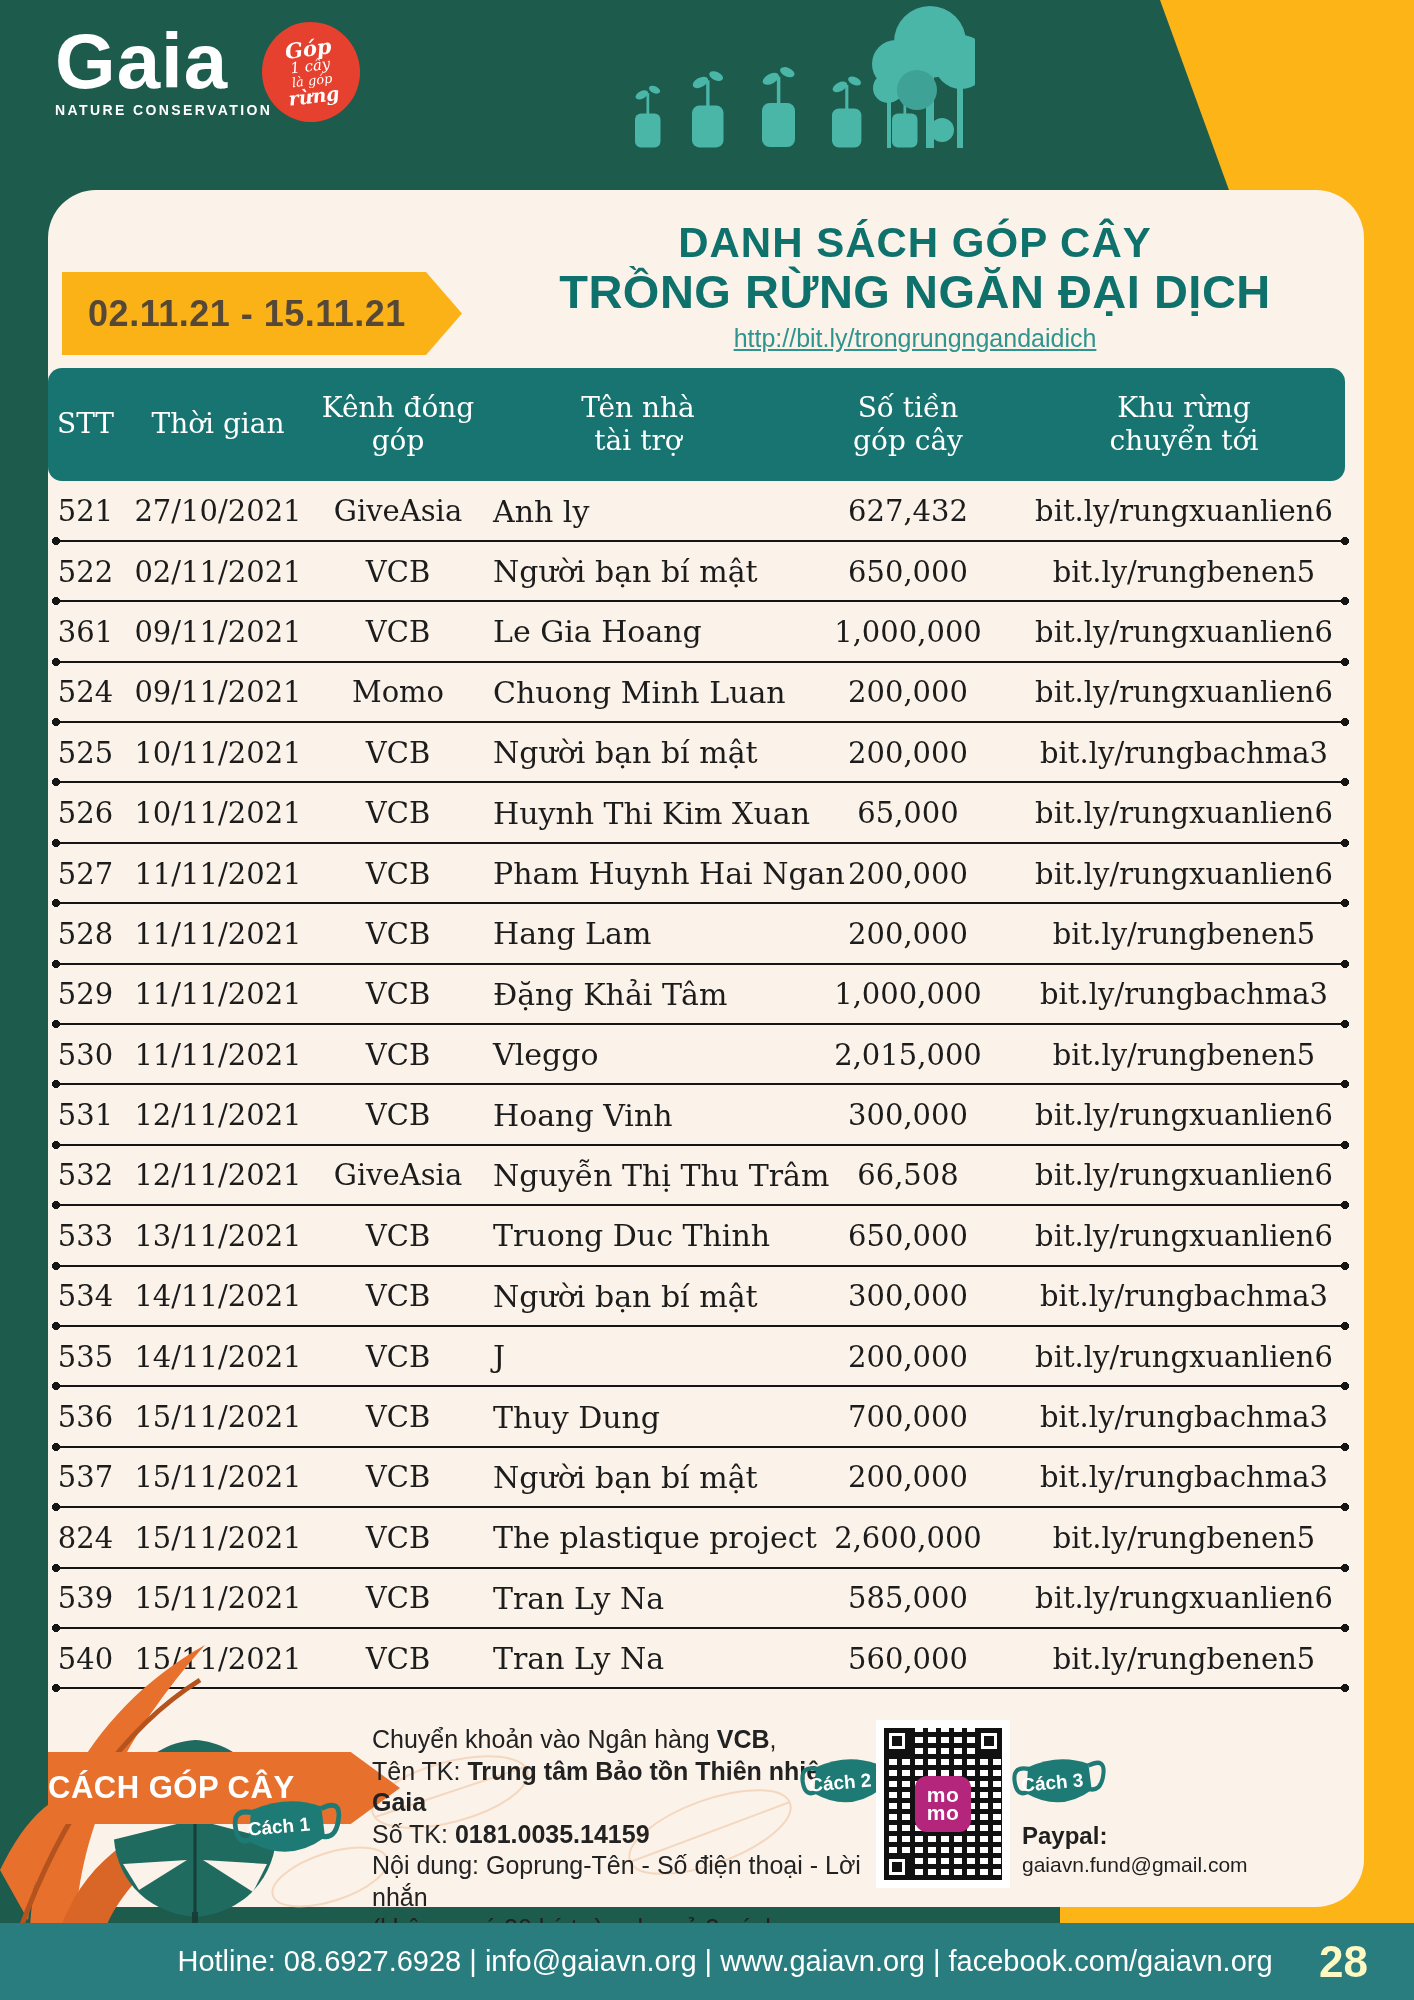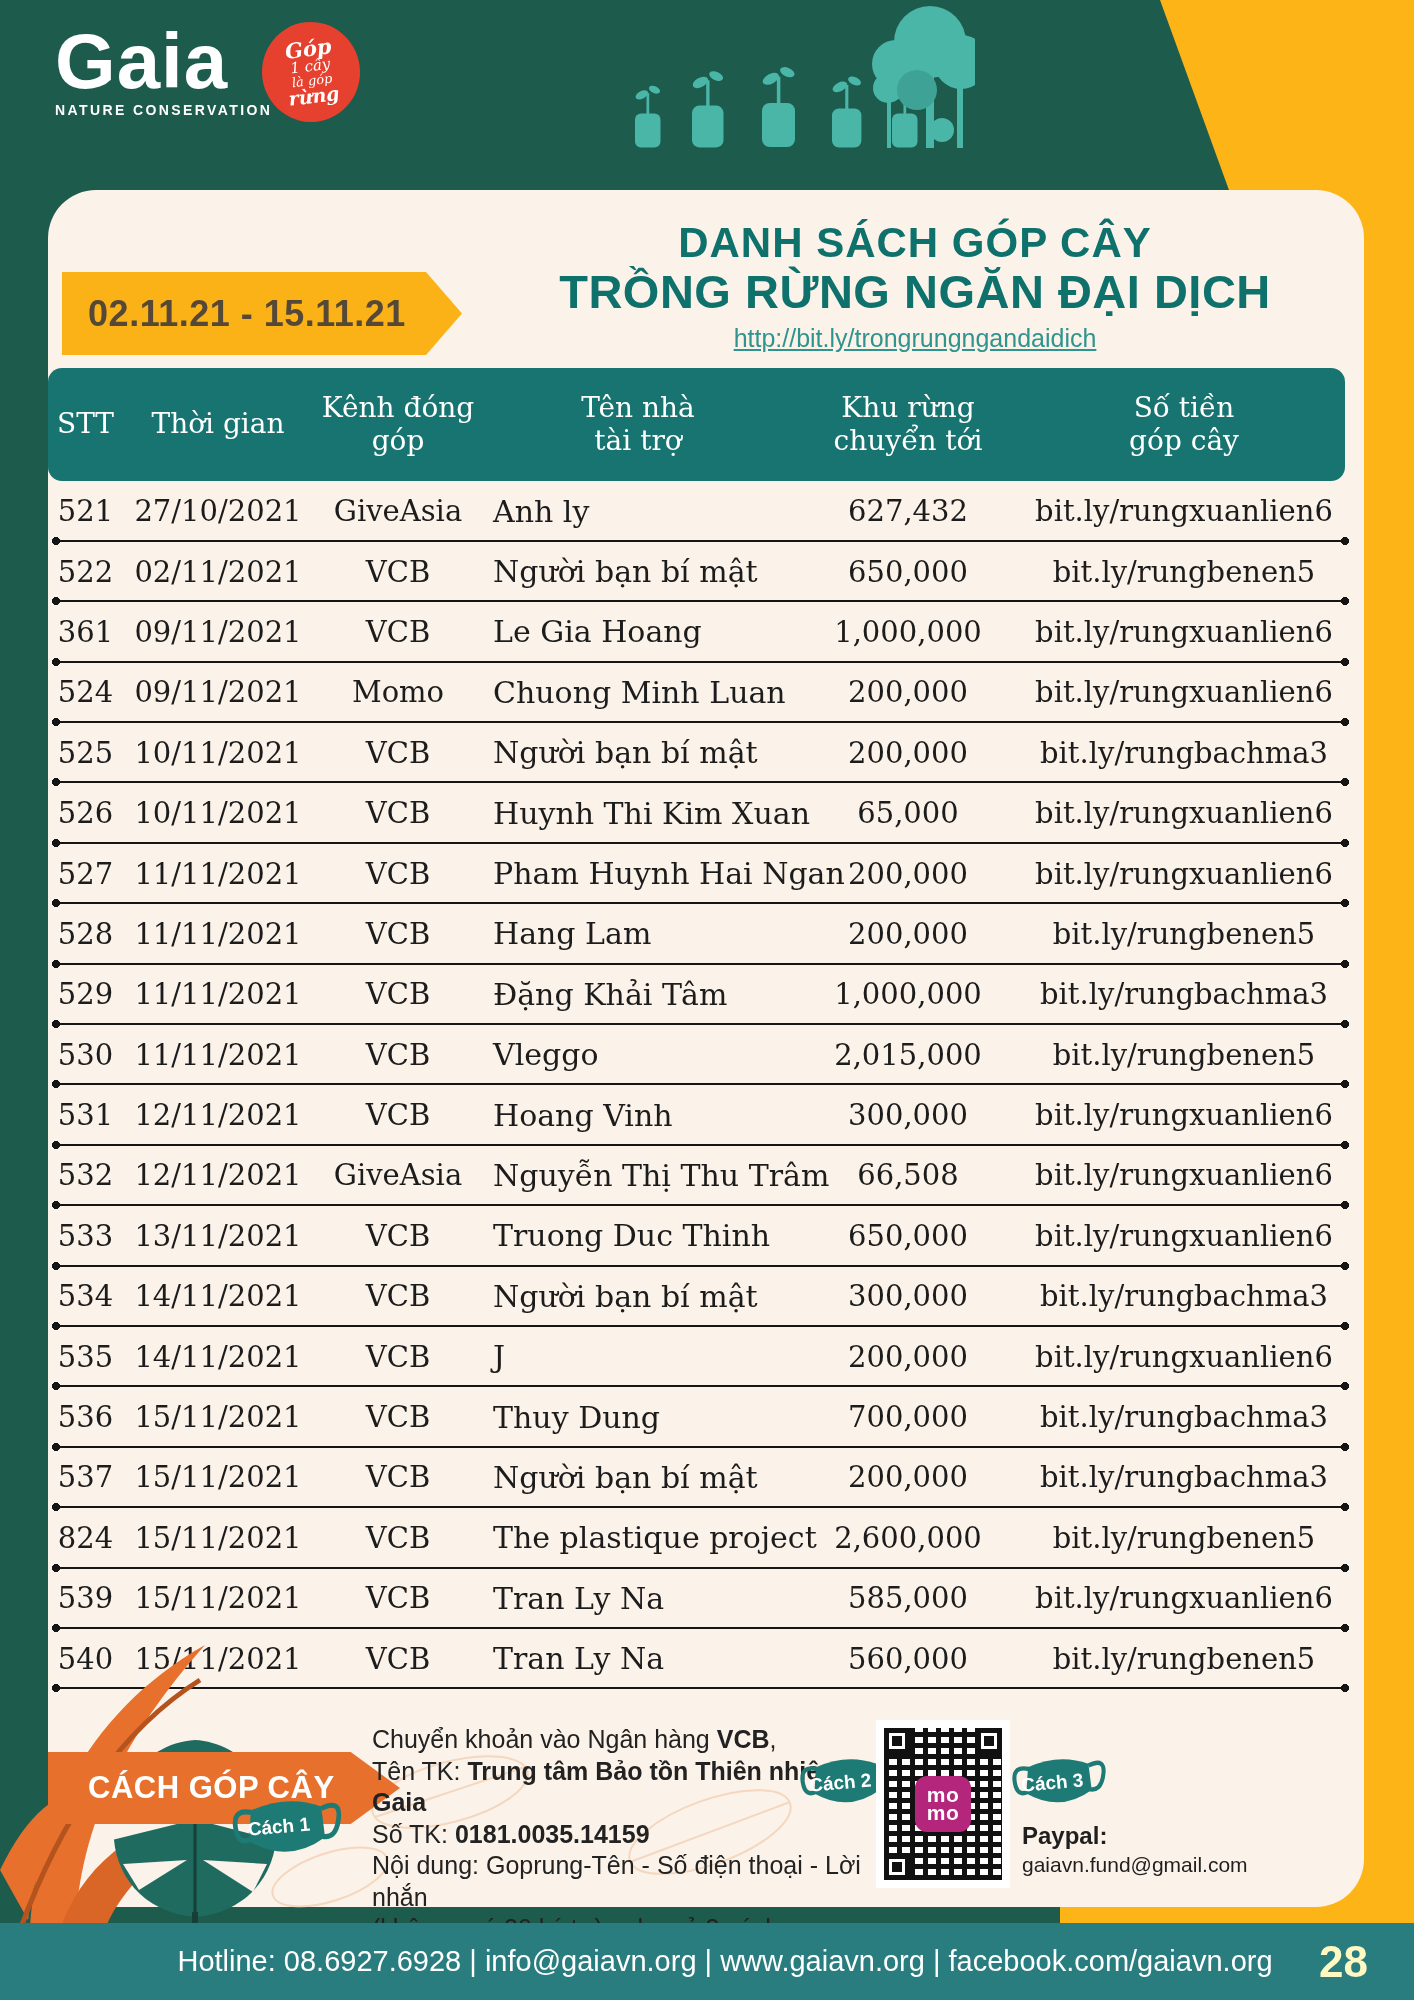--- a/index.html
+++ b/index.html
@@ -51,21 +51,21 @@
       linear-gradient(#151515,#151515) center/calc(100% - 8px) 2px no-repeat;}
   .td{text-align:center;}
   .td.name{text-align:left;padding-left:10px;font-size:30px;white-space:nowrap;}
   .td.forest{font-size:29px;}
   
   .leaf-outlines{position:absolute;left:150px;top:1742px;width:760px;height:170px;z-index:4;opacity:.6;}
   .fronds{position:absolute;left:0;top:1570px;width:260px;height:360px;z-index:6;}
   .monstera{position:absolute;left:95px;top:1722px;width:200px;height:205px;z-index:6;}
   .method-banner{position:absolute;left:48px;top:1752px;width:352px;height:72px;background:#e7702c;
     clip-path:polygon(0 0,86% 0,100% 50%,86% 100%,0 100%);z-index:7;display:flex;align-items:center;}
-  .method-banner span{color:#fff;font-size:31px;font-weight:bold;letter-spacing:.5px;padding-left:40px;}
+  .method-banner span{color:#fff;font-size:31px;font-weight:bold;letter-spacing:.5px;}
   .bank-block{position:absolute;left:372px;top:1724px;width:500px;z-index:7;color:#222;
     font-size:25px;line-height:1.26;}
   .bank-block b{font-weight:bold;}
   .mask{position:absolute;z-index:7;}
   .mask .mask-label{position:absolute;left:8%;top:34%;width:70%;text-align:center;color:#fff;
     font-size:19px;font-weight:bold;transform:rotate(-5deg);}
   .mask1{left:230px;top:1788px;width:114px;height:82px;}
   .mask2{left:798px;top:1748px;width:98px;height:70px;}
   .mask3{left:1010px;top:1748px;width:98px;height:70px;}
   .qr{position:absolute;left:876px;top:1720px;width:134px;height:168px;background:#fff;z-index:7;}
@@ -146,24 +146,24 @@
     <div><span class="title-url">http://bit.ly/trongrungngandaidich</span></div>
   </div>
 
   <div class="thead">
     <div class="th">STT</div>
     <div class="th">Thời gian</div>
     <div class="th">Kênh đóng
 góp</div>
     <div class="th">Tên nhà
 tài trợ</div>
+    <div class="th">Số tiền
+góp cây</div>
     <div class="th">Khu rừng
 chuyển tới</div>
-    <div class="th">Số tiền
-góp cây</div>
   </div>
 
   <div class="tbody">
 
   <div class="row">
       <div class="td">521</div>
       <div class="td">27/10/2021</div>
       <div class="td">GiveAsia</div>
       <div class="td name">Anh ly</div>
       <div class="td">627,432</div>

